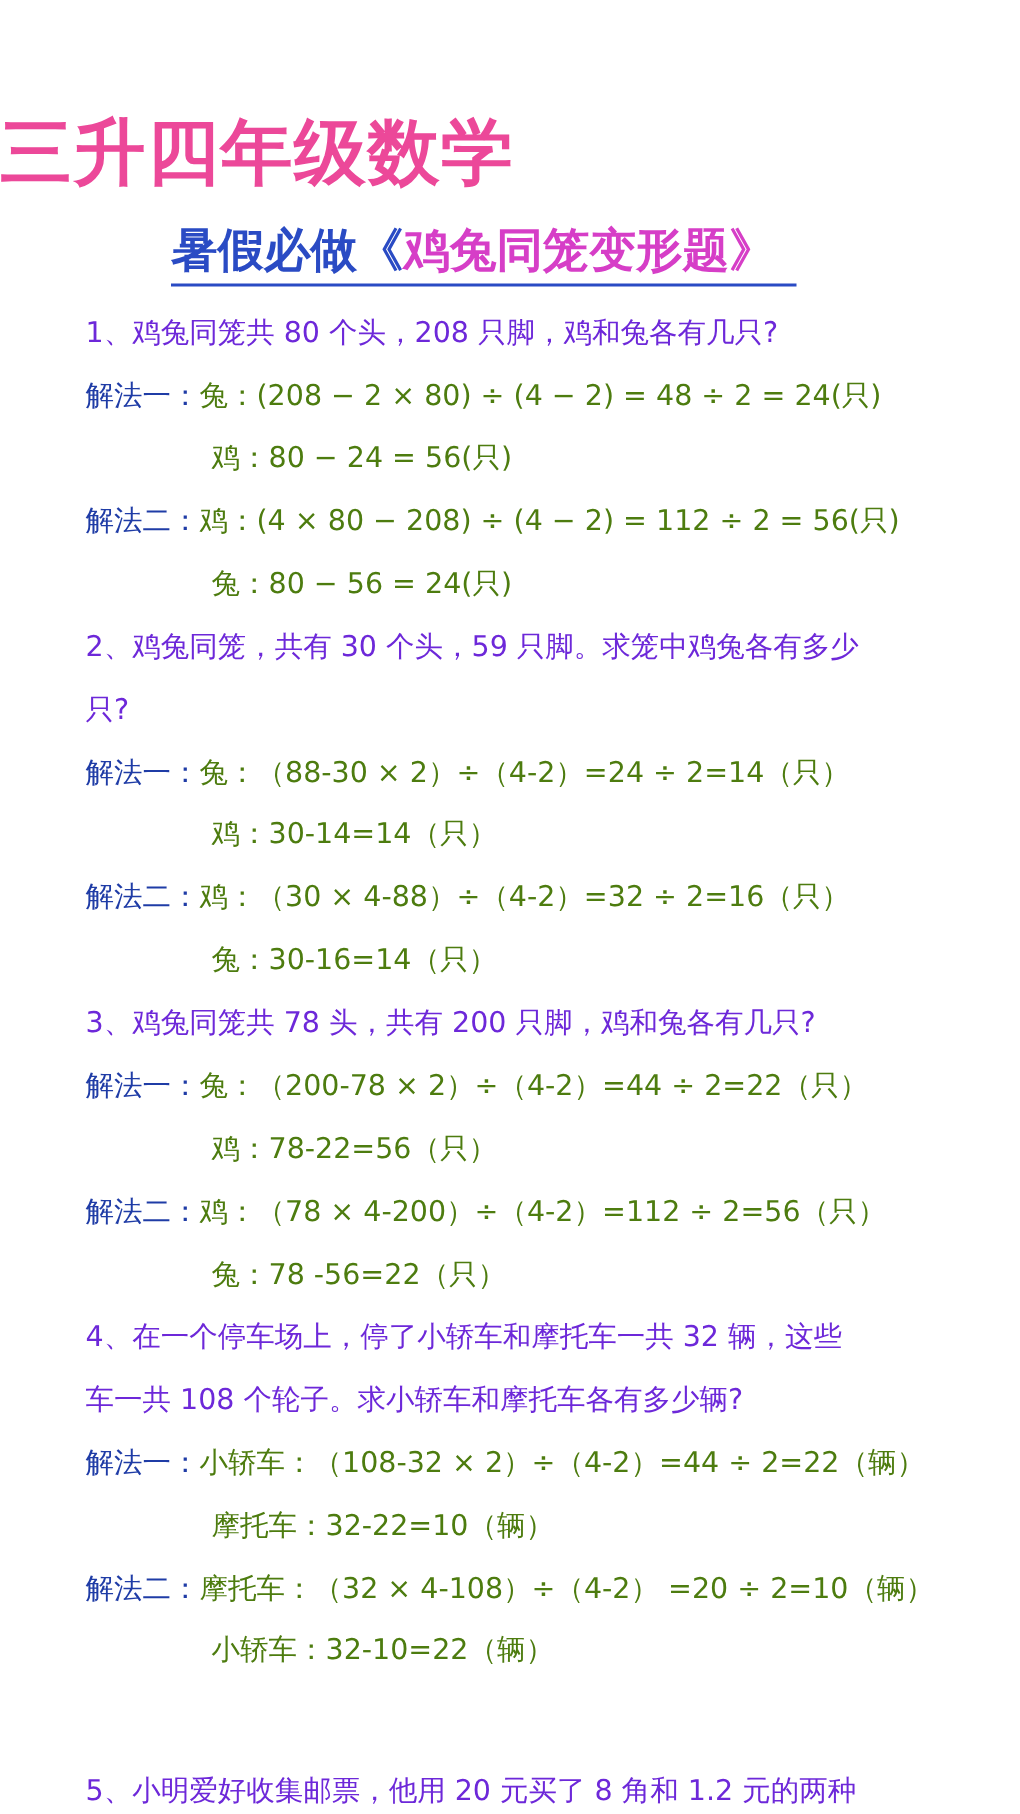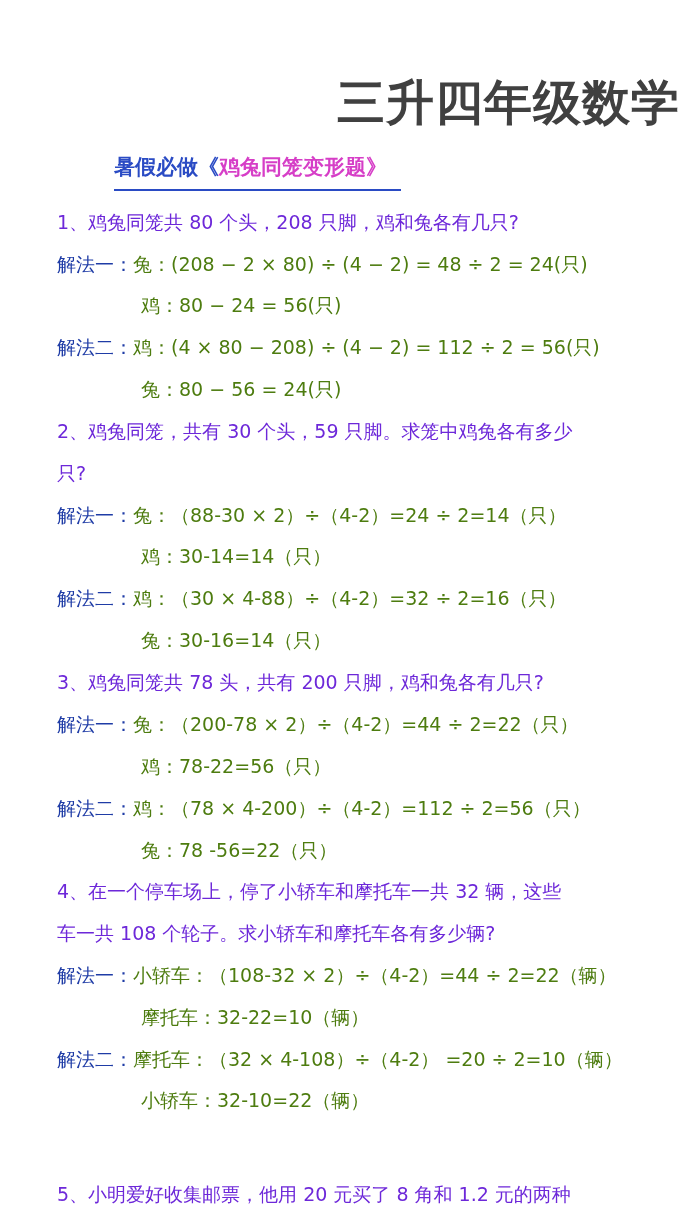--- a/index.html
+++ b/index.html
@@ -1,22 +1,22 @@
 <!DOCTYPE html>
 <html><head>
   <meta charset="utf-8">
   <style>
     html, body { margin: 0; padding: 0; background: #ffffff; }
     body { width: 680px; height: 1209px; overflow: hidden; position: relative;
       font-family: "DejaVu Sans", "Liberation Sans", sans-serif; }
-    .title { position: absolute; left: 0; top: 72px; width: 680px; text-align: right;
-      font-size: 48px; font-weight: bold; color: #404040; letter-spacing: 1px; line-height: 60px;
+    .title { position: absolute; left: 0; top: 72px; width: 680px; text-align: left;
+      font-size: 48px; font-weight: bold; color: #ec4899; letter-spacing: 1px; line-height: 60px;
       font-family: "DejaVu Serif", "Liberation Serif", serif; }
     .subtitle { position: absolute; left: 114px; top: 145px; height: 44px; line-height: 44px;
-      font-size: 21px; font-weight: bold; white-space: nowrap;
+      font-size: 31px; font-weight: bold; white-space: nowrap;
       border-bottom: 2px solid #2a4bc4; padding-right: 14px; }
     .sub-blue { color: #2a4bc4; }
     .sub-pink { color: #d63ec7; }
     .line { position: absolute; left: 57px; font-size: 19px; white-space: nowrap; line-height: 28px; }
     .q { color: #6d28d9; }
     .lbl { color: #1f3ca6; text-align: center; }
     .ans { color: #4d7c0f; }
     .indent { left: 141px; }
   </style>
 </head>

